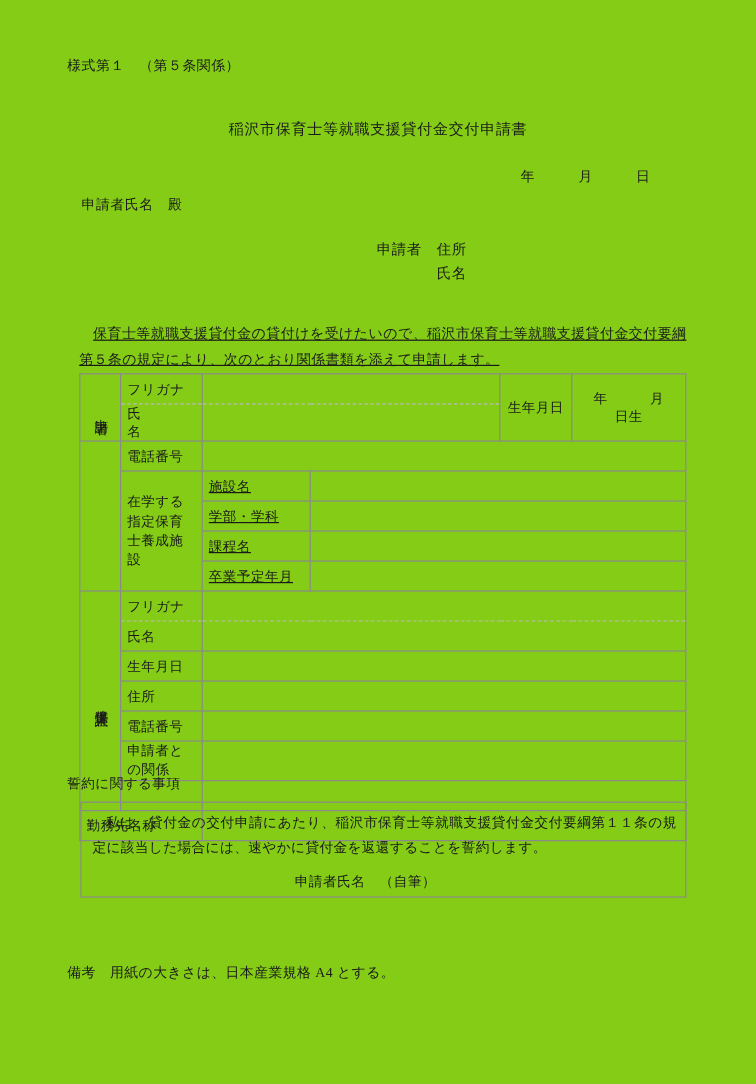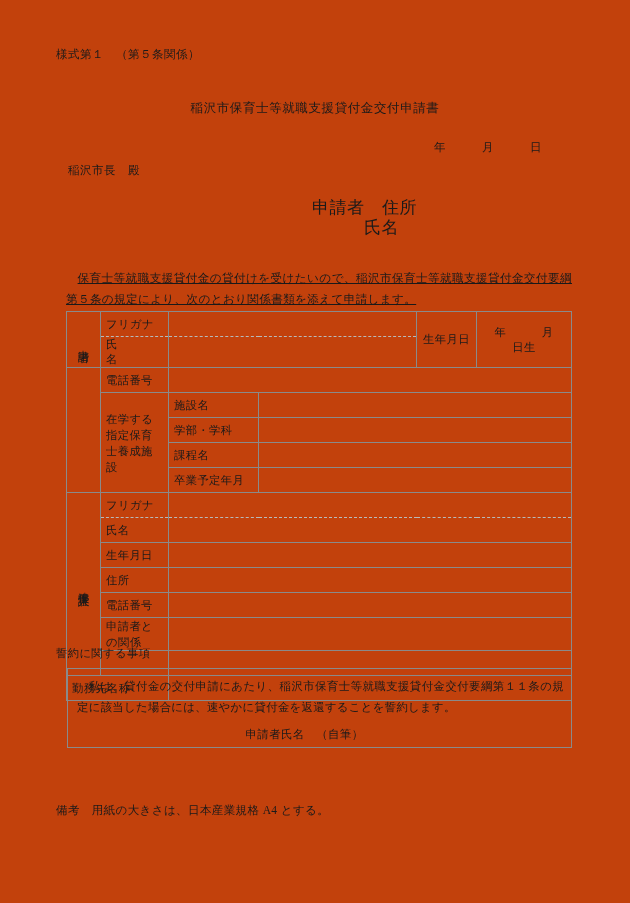--- a/index.html
+++ b/index.html
@@ -12,21 +12,21 @@
     height: 903px;
     position: relative;
     font-family: "Liberation Serif", "DejaVu Serif", serif;
     color: #1a1a1a;
     font-size: 11px;
     overflow: hidden;
   }
   .page {
     position: absolute;
     inset: 0;
-    background: #c2410c;
+    background: #84cc16;
   }
 
   
   .form-no {
     position: absolute;
     left: 56px;
     top: 47px;
     font-size: 11.5px;
     letter-spacing: 0.5px;
     white-space: pre;
@@ -54,23 +54,24 @@
     left: 68px;
     top: 163px;
     font-size: 11.5px;
     letter-spacing: 0.5px;
     white-space: pre;
   }
   .applicant-block {
     position: absolute;
     left: 312px;
     top: 198px;
-    font-size: 17px;
+    font-size: 12px;
     letter-spacing: 0.5px;
     line-height: 20px;
+    text-align: right;
   }
   .applicant-block .row2 {
     padding-left: 52px;
   }
 
   
   .body-para {
     position: absolute;
     left: 66px;
     top: 268px;
@@ -109,21 +110,21 @@
   }
   .vert-text {
     writing-mode: vertical-rl;
     text-orientation: upright;
     display: inline-block;
     line-height: 1.08;
     letter-spacing: 1px;
     font-size: 11.3px;
   }
   .form-table td.lbl  { width: 68px; }
-  .form-table td.lbl2 { width: 90px; }
+  .form-table td.lbl2 { width: 90px; text-decoration: underline; }
   .form-table td.dob-lbl { width: 60px; text-align: center; }
   .form-table td.dob-val { text-align: center; letter-spacing: 0.5px; }
   td.dashed-bottom { border-bottom: 1px dashed #b9b9b9; }
   td.dashed-top    { border-top: 1px dashed #b9b9b9; }
   .two-line { line-height: 16px; margin-left: 28px; }
   .tall { height: 34px; }
 
   
   .pledge-label {
     position: absolute;
@@ -178,21 +179,21 @@
 <body>
 
 <div class="page">
 
   <div class="form-no">様式第１　（第５条関係）</div>
 
   <div class="doc-title">稲沢市保育士等就職支援貸付金交付申請書</div>
 
   <div class="date-line">年　　　月　　　日</div>
 
-  <div class="addressee">稲沢市長　殿</div>
+  <div class="addressee">申請者氏名　殿</div>
 
   <div class="applicant-block">
     <div class="row1">申請者　住所</div>
     <div class="row2">氏名</div>
   </div>
 
   <div class="body-para">
     <span class="indent">保育士等就職支援貸付金の貸付けを受けたいので、稲沢市保育士等就職支援貸付金交付要綱第５条の規定により、次のとおり関係書類を添えて申請します。</span>
   </div>
 

